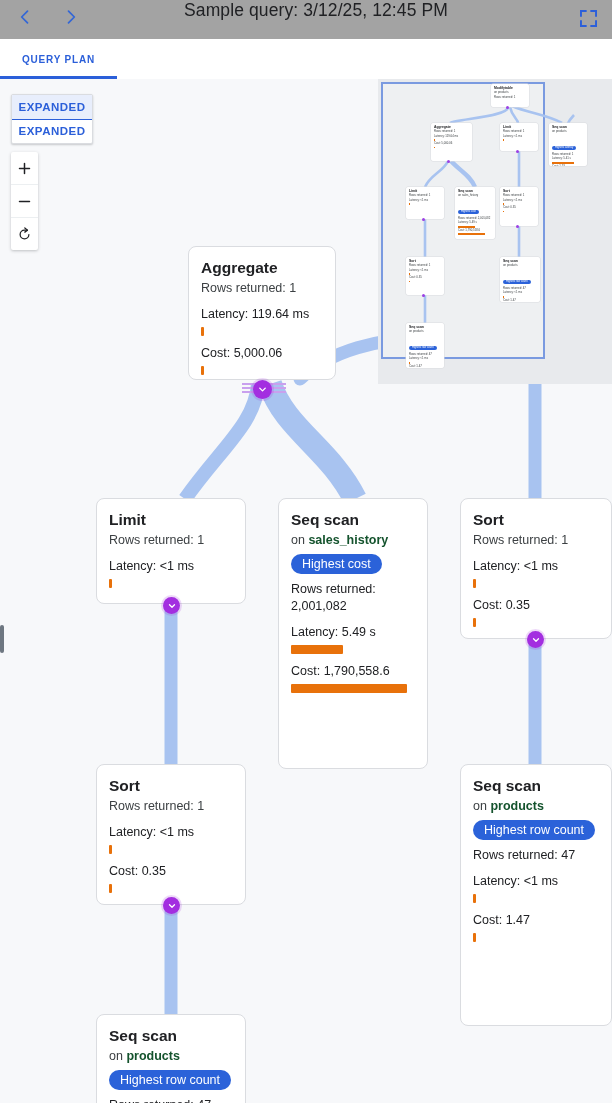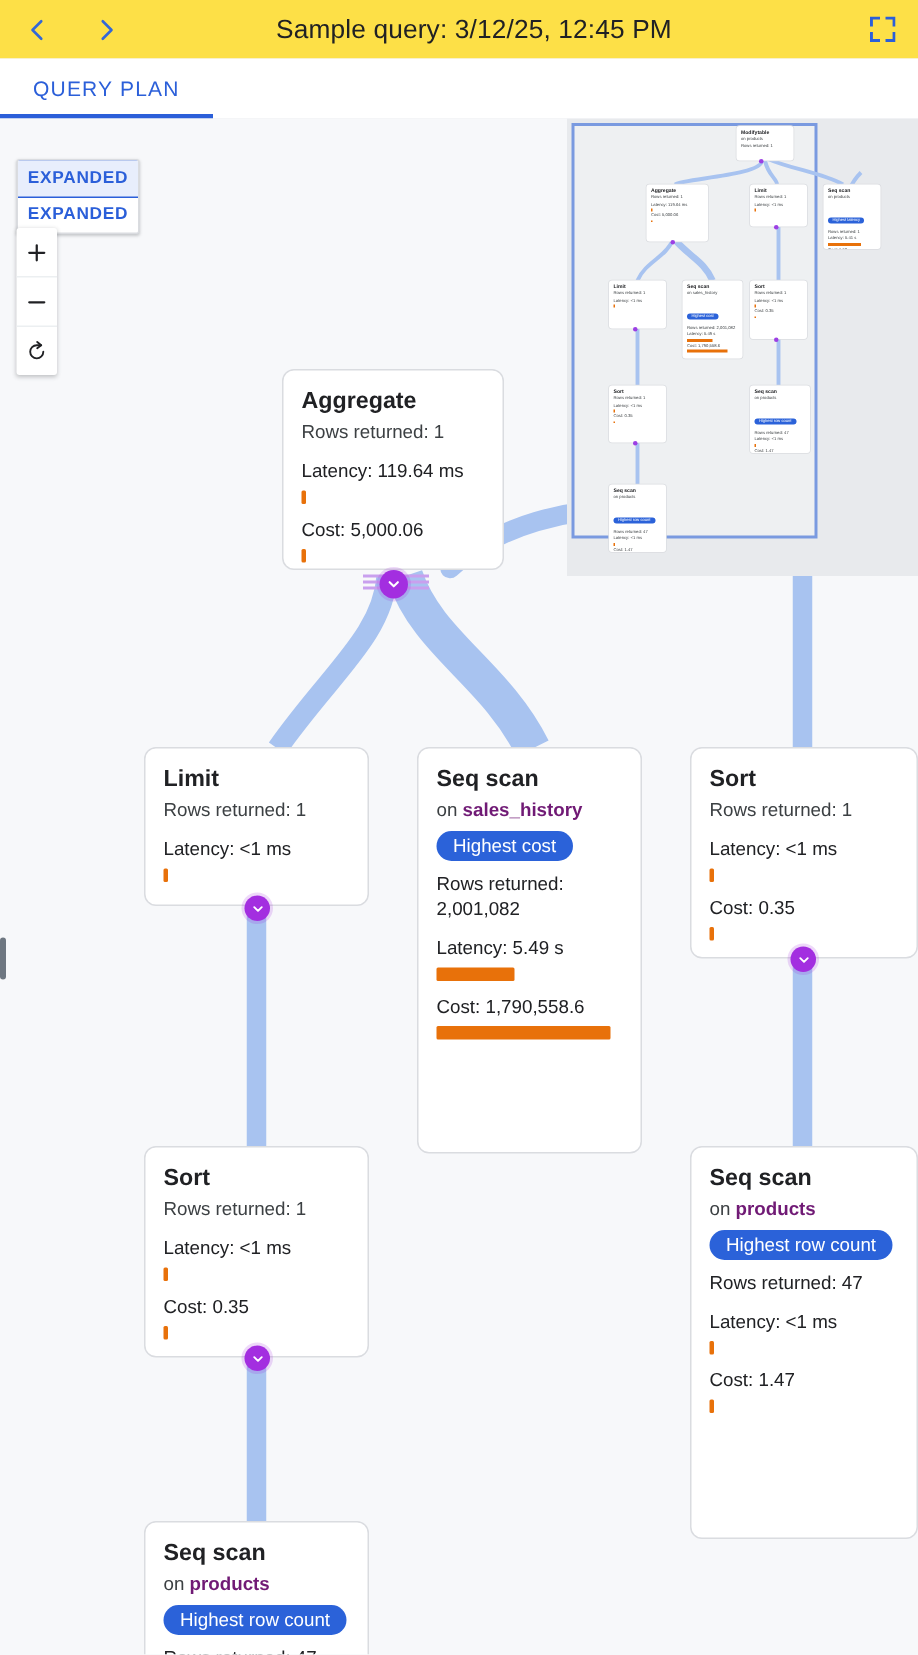--- a/index.html
+++ b/index.html
@@ -5,22 +5,22 @@
   html,body{margin:0;padding:0;}
   body{
     width:612px;height:1103px;position:relative;overflow:hidden;
     background:#f7f8fa;
     font-family:"Liberation Sans",sans-serif;
     -webkit-font-smoothing:antialiased;
   }
   
   .header{
     position:absolute;left:0;top:0;width:612px;height:39px;
-    background:#fde047;border-bottom:1px solid #e4e6ea;
-    display:flex;align-items:center;
+    background:#a3a3a3;border-bottom:1px solid #e4e6ea;
+    display:flex;
   }
   .navbtn{
     width:34px;height:34px;display:flex;align-items:center;justify-content:center;
     color:#3367d6;cursor:pointer;
   }
   .navbtn svg{display:block;}
   .nav-prev{margin-left:8px;}
   .nav-next{margin-left:12px;}
   .page-title{
     flex:1;text-align:center;font-size:17.5px;color:#202124;
@@ -28,38 +28,38 @@
   }
   .fs-icon{width:36px;height:36px;display:flex;align-items:center;justify-content:center;
     margin-right:6px;cursor:pointer;}
   
   .tabbar{
     position:absolute;left:0;top:39px;width:612px;height:40px;background:#fff;
     border-bottom:1px solid #e4e6ea;display:flex;align-items:stretch;
   }
   .tab{
     display:flex;align-items:center;justify-content:center;
-    font-size:14px;font-weight:400;letter-spacing:.8px;color:#5f6368;
+    font-size:10px;font-weight:700;letter-spacing:.8px;color:#5f6368;
     padding:0 22px;cursor:pointer;position:relative;
   }
   .tab.active{color:#2b5fd9;}
   .tab.active:after{
     content:"";position:absolute;left:0;right:0;bottom:0;height:3px;background:#2b5fd9;
   }
   
   .canvas{position:absolute;left:0;top:79px;width:612px;height:1024px;overflow:hidden;
     background:#f7f8fa;}
   
   .ghost{position:absolute;color:#dfe3ea;font-weight:700;pointer-events:none;white-space:nowrap;}
   .ghost-panel{position:absolute;background:#eceef1;border-radius:10px;pointer-events:none;}
   
   .modebox{
     position:absolute;left:11px;top:15px;width:80px;background:#fff;
     border:1px solid #dadce0;border-radius:2px;
-    box-shadow:0 1px 2px rgba(60,64,67,.25);overflow:hidden;margin-top:12px;
+    box-shadow:0 1px 2px rgba(60,64,67,.25);overflow:hidden;
   }
   .modebtn{
     height:24px;display:flex;align-items:center;justify-content:center;
     font-size:11.5px;font-weight:600;letter-spacing:.5px;color:#2b5fd9;cursor:pointer;
   }
   .modebtn.sel{background:#e8eefc;border:1px solid #2b5fd9;margin:-1px;}
   .zoombox{
     position:absolute;left:11px;top:73px;width:27px;background:#fff;
     border-radius:2px;box-shadow:0 1px 3px rgba(60,64,67,.3);overflow:hidden;
   }
@@ -81,21 +81,21 @@
   .mm-bar{height:1.6px;background:#e8710a;margin:1px 0 0 3px;}
   .mm-bar.thin{width:1px;}
   .mm-dot{position:absolute;width:3px;height:3px;border-radius:50%;background:#9c3fe4;}
   
   .node{
     position:absolute;background:#fff;border:1px solid #dadce0;border-radius:8px;
     box-sizing:border-box;padding:11px 12px 12px 12px;
   }
   .node-title{font-size:15.5px;font-weight:700;color:#202124;line-height:20px;}
   .node-sub{font-size:12.5px;color:#3c4043;line-height:17px;margin-top:2px;}
-  .node-sub b{font-weight:700;color:#701a75;text-align:right;}
+  .node-sub b{font-weight:700;color:#14532d;text-align:right;}
   .badge{
     display:inline-block;background:#2b62d9;color:#fff;border-radius:11px;
     font-size:12.5px;padding:2px 11px;margin-top:5px;line-height:16px;
   }
   .metric{font-size:12.5px;color:#202124;line-height:17px;margin-top:9px;}
   .bar{height:9px;background:#e8710a;margin-top:4px;border-radius:1px;}
   .bar.tick{width:3px;}
   
   .edges{position:absolute;left:0;top:0;width:612px;height:1024px;pointer-events:none;}
   

